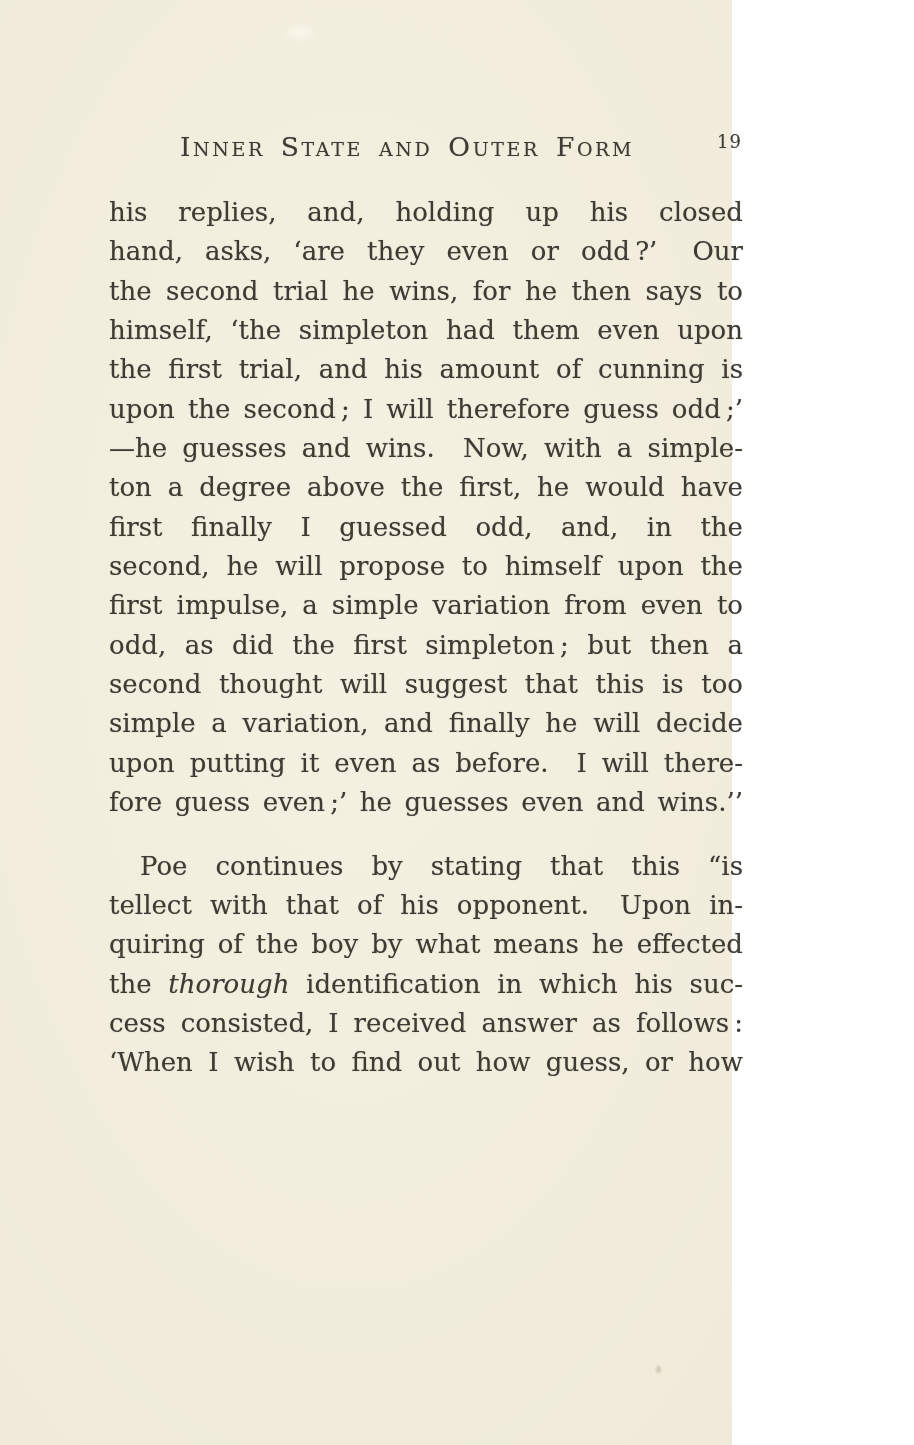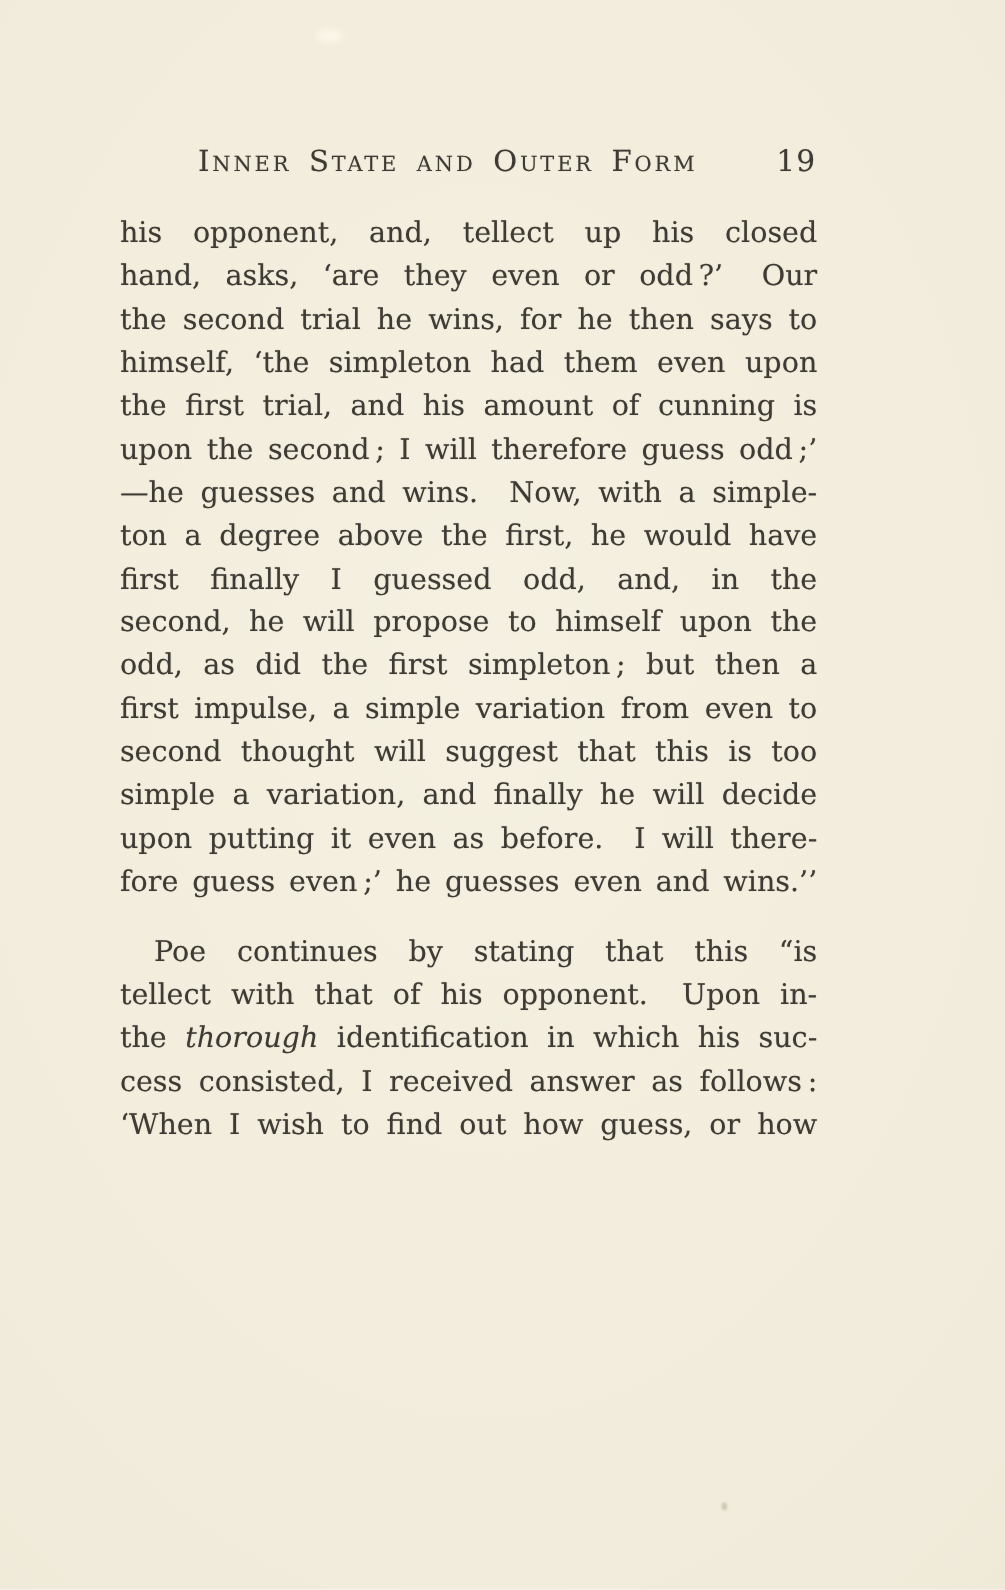--- a/index.html
+++ b/index.html
@@ -4,21 +4,21 @@
 <style>
   html, body {
     margin: 0;
     padding: 0;
     width: 914px;
     height: 1445px;
     overflow: hidden;
   }
   .page {
     position: relative;
-    width: 914px;
+    width: 732px;
     height: 1445px;
     background:
       radial-gradient(ellipse 130% 120% at 48% 42%,
         rgba(255,252,240,0.35) 0%,
         rgba(244,239,224,0.0) 55%,
         rgba(226,218,198,0.55) 100%),
       var(--paper, #f0ebda);
     font-family: "DejaVu Serif", "Liberation Serif", serif;
     color: var(--ink, #3d3b33);
   }
@@ -62,21 +62,21 @@
     font-size: 26.5px;
     letter-spacing: 2.6px;
     word-spacing: 5px;
     white-space: nowrap;
     text-shadow: 0 0 1px rgba(61,59,51,0.35);
   }
   .page-number {
     position: absolute;
     right: 1px;
     top: 0px;
-    font-size: 27px;
+    font-size: 18px;
     letter-spacing: 1px;
     text-shadow: 0 0 1px rgba(61,59,51,0.35);
   }
   
   .body-text {
     position: absolute;
     top: 193px;
     left: 109px;
     width: 634px;
     font-size: 26px;
@@ -104,36 +104,37 @@
 
   <div class="smudge"></div>
   <div class="speck"></div>
 
   <div class="running-head">
     <span class="head-title">Inner State and Outer Form</span>
     <span class="page-number">19</span>
   </div>
 
   <div class="body-text">
-      <div class="line"><span>his opponent, and, tellect up his closed</span></div>
+      <div class="line"><span>his replies, and, holding up his closed</span></div>
       <div class="line"><span>hand, asks, ‘are they even or odd ?’  Our</span></div>
       <div class="line"><span>the second trial he wins, for he then says to</span></div>
       <div class="line"><span>himself, ‘the simpleton had them even upon</span></div>
       <div class="line"><span>the first trial, and his amount of cunning is</span></div>
       <div class="line"><span>upon the second ; I will therefore guess odd ;’</span></div>
       <div class="line"><span>—he guesses and wins.  Now, with a simple-</span></div>
       <div class="line"><span>ton a degree above the first, he would have</span></div>
       <div class="line"><span>first finally I guessed odd, and, in the</span></div>
       <div class="line"><span>second, he will propose to himself upon the</span></div>
+      <div class="line"><span>first impulse, a simple variation from even to</span></div>
       <div class="line"><span>odd, as did the first simpleton ; but then a</span></div>
-      <div class="line"><span>first impulse, a simple variation from even to</span></div>
       <div class="line"><span>second thought will suggest that this is too</span></div>
       <div class="line"><span>simple a variation, and finally he will decide</span></div>
       <div class="line"><span>upon putting it even as before.  I will there-</span></div>
       <div class="line"><span>fore guess even ;’ he guesses even and wins.’’</span></div>
       <div class="line indent"><span>Poe continues by stating that this “is</span></div>
       <div class="line"><span>tellect with that of his opponent.  Upon in-</span></div>
+      <div class="line"><span>quiring of the boy by what means he effected</span></div>
       <div class="line"><span>the </span><span class="italic">thorough</span><span> identification in which his suc-</span></div>
       <div class="line"><span>cess consisted, I received answer as follows :</span></div>
       <div class="line"><span>‘When I wish to find out how guess, or how</span></div>
     </div>
 
 </div>
 
 </body></html>

